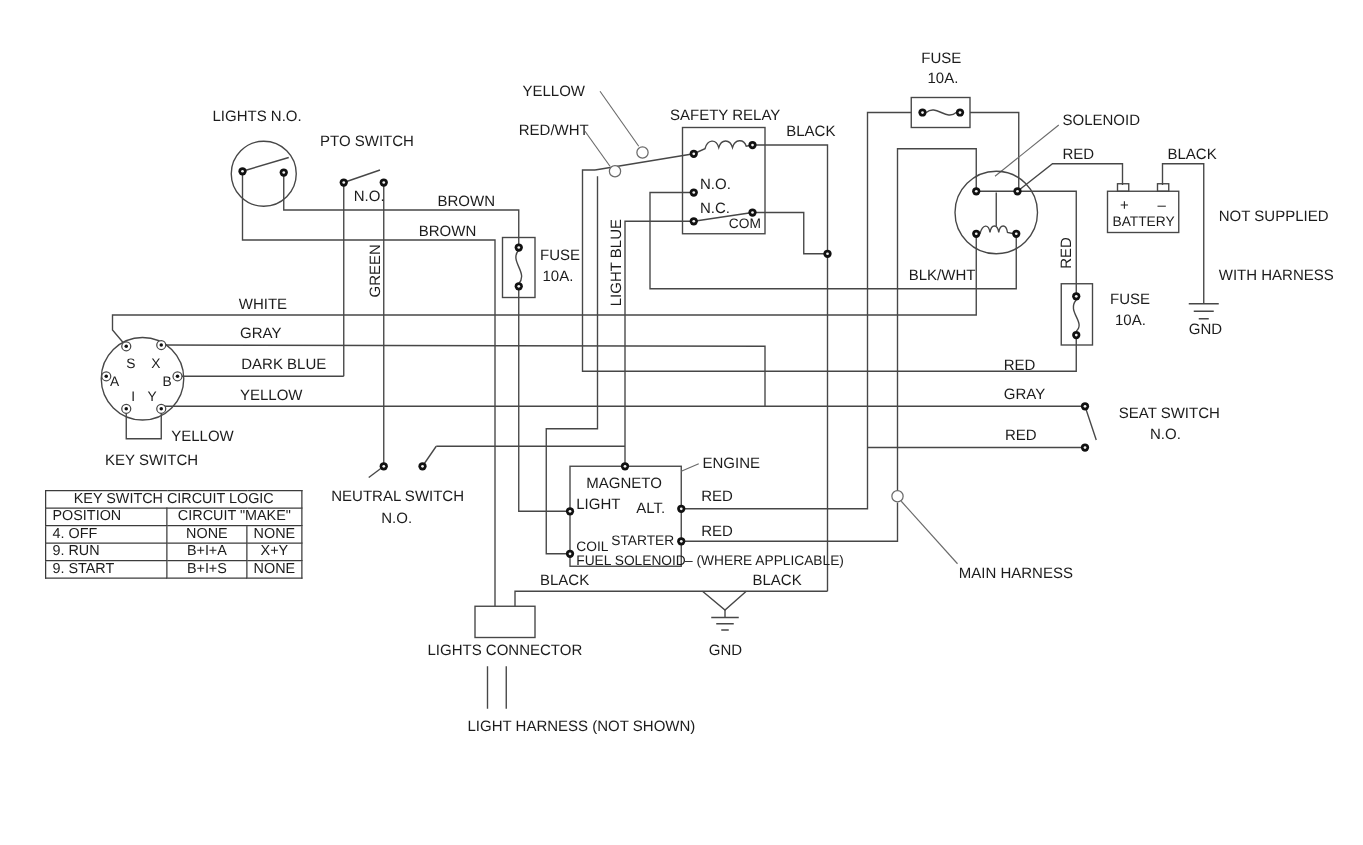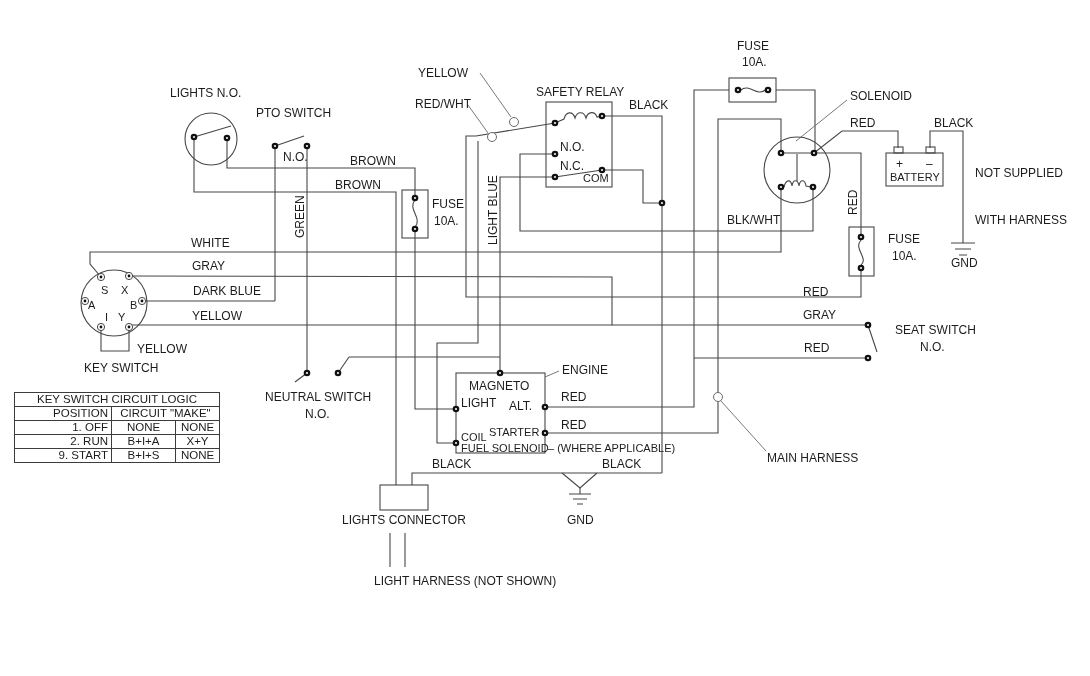--- a/index.html
+++ b/index.html
@@ -9,25 +9,25 @@
   .lbl{font-size:12px;}
   .lbl-sm{font-size:11px;}
   .wire{fill:none;stroke:#474747;stroke-width:1.1;}
   .box{fill:none;stroke:#474747;stroke-width:1.1;}
   .dot{fill:#111111;stroke:none;}
   .dotc{fill:#f2f2f2;stroke:none;}
   .ring{fill:#ffffff;stroke:#474747;stroke-width:1;}
   .conn{fill:#ffffff;stroke:#6a6a6a;stroke-width:1;}
   .leader{fill:none;stroke:#6a6a6a;stroke-width:0.9;}
   
-  .logic-table{position:absolute;left:14px;top:392px;width:206px;border-collapse:collapse;
+  .logic-table{position:absolute;left:36px;top:392px;width:206px;border-collapse:collapse;
                font-size:11.5px;color:#1c1c1c;background:#fff;}
   .logic-table td{border:1px solid #3c3c3c;padding:0 3px;height:13px;line-height:13px;white-space:nowrap;}
   .logic-table .c{text-align:center;}
-  .logic-table .l{text-align:right;padding-left:5px;}
+  .logic-table .l{text-align:left;padding-left:5px;}
 </style>
 </head>
 <body>
 
 <div class="stage">
 
 <svg width="1090" height="676" viewBox="0 0 1090 676">
 
   <g>
 
@@ -318,26 +318,26 @@
 <table class="logic-table">
   <tbody>
         <tr>
     <td colspan="3" class="c">KEY SWITCH CIRCUIT LOGIC</td>
   </tr>
   <tr>
     <td class="l" style="width:88px">POSITION</td>
     <td colspan="2" class="c">CIRCUIT "MAKE"</td>
   </tr>
   <tr>
-    <td class="l">1. OFF</td>
+    <td class="l">4. OFF</td>
     <td class="c" style="width:57px">NONE</td>
     <td class="c">NONE</td>
   </tr>
   <tr>
-    <td class="l">2. RUN</td>
+    <td class="l">9. RUN</td>
     <td class="c">B+I+A</td>
     <td class="c">X+Y</td>
   </tr>
   <tr>
     <td class="l">9. START</td>
     <td class="c">B+I+S</td>
     <td class="c">NONE</td>
   </tr>
 </tbody>
     </table>

